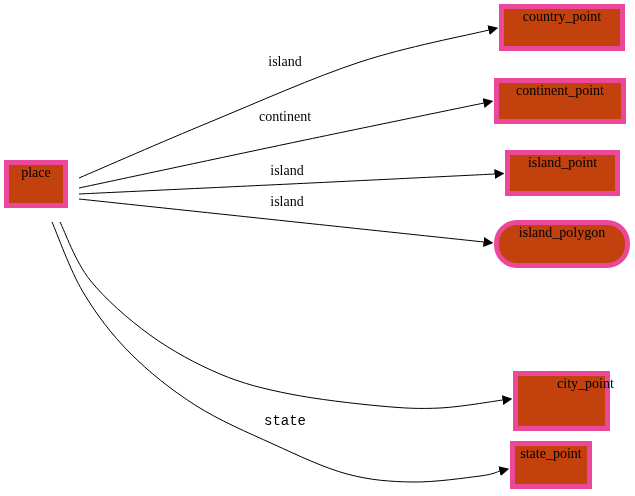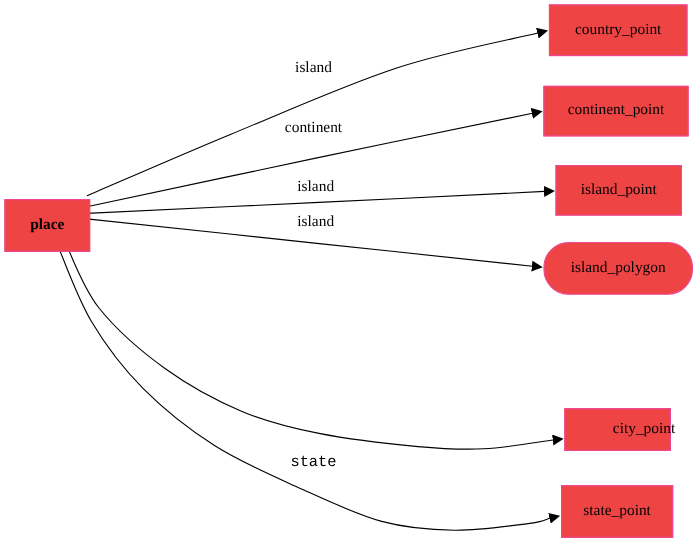--- a/index.html
+++ b/index.html
@@ -10,23 +10,23 @@
     font-family:"Liberation Serif","DejaVu Serif",serif;
     color:#000000;
     overflow:hidden;
   }
   .edges{position:absolute;left:0;top:0;}
   .edge-path{stroke:#000000;stroke-width:1;fill:none;}
   .arrowhead{fill:#000000;}
   .node{
     position:absolute;
     box-sizing:border-box;
-    border:1px solid #ec4899;
-    background:#ef4444;
-    display:flex;align-items:center;justify-content:center;
+    border:5px solid #ec4899;
+    background:#c2410c;
+    display:flex;align-items:flex-start;justify-content:center;
     font-size:14px;
     white-space:nowrap;
   }
   .edge-label{
     position:absolute;
     transform:translateX(-50%);
     font-size:14px;
     line-height:20px;
     text-align:center;
     white-space:pre-line;
@@ -46,39 +46,39 @@
     <g id="edge-paths">
         <path class="edge-path" d="M79,178 C100.8,168.7 163.2,141.3 210,122 C256.8,102.7 313.5,77.3 360,62 C406.5,46.7 467.5,35.3 489,30" marker-end="url(#arrowhead)"></path>
         <path class="edge-path" d="M79,188 C113.5,180.7 218.5,158.2 286,144 C353.5,129.8 451.0,109.8 484,103" marker-end="url(#arrowhead)"></path>
         <path class="edge-path" d="M79,194 C114.2,192.3 220.7,187.3 290,184 C359.3,180.7 460.8,175.7 495,174" marker-end="url(#arrowhead)"></path>
         <path class="edge-path" d="M79,199 C113.5,202.7 218.5,213.8 286,221 C353.5,228.2 451.0,238.5 484,242" marker-end="url(#arrowhead)"></path>
         <path class="edge-path" d="M60,222 C65.0,231.7 75.0,261.2 90,280 C105.0,298.8 128.3,319.3 150,335 C171.7,350.7 196.7,364.2 220,374 C243.3,383.8 263.3,388.7 290,394 C316.7,399.3 355.0,403.7 380,406 C405.0,408.3 419.5,409.0 440,408 C460.5,407.0 492.5,401.3 503,400" marker-end="url(#arrowhead)"></path>
         <path class="edge-path" d="M52,222 C57.2,233.7 70.0,270.2 83,292 C96.0,313.8 111.3,334.2 130,353 C148.7,371.8 171.2,389.8 195,405 C218.8,420.2 247.7,432.5 273,444 C298.3,455.5 323.7,467.7 347,474 C370.3,480.3 390.8,481.7 413,482 C435.2,482.3 465.5,477.8 480,476 C494.5,474.2 496.7,471.8 500,471" marker-end="url(#arrowhead)"></path>
       </g>
   </svg>
 
-  <div class="node" style="left: 4px; top: 181px; width: 78px; height: 48px; font-weight: bold;">
+  <div class="node" style="left: 4px; top: 160px; width: 64px; height: 48px;">
     <span>place</span>
   </div>
   <div class="node" style="left: 499px; top: 4px; width: 126px; height: 47px;">
     <span>country_point</span>
   </div>
   <div class="node" style="left: 494px; top: 78px; width: 132px; height: 46px;">
     <span>continent_point</span>
   </div>
   <div class="node" style="left: 505px; top: 150px; width: 115px; height: 46px;">
     <span>island_point</span>
   </div>
   <div class="node" style="left: 494px; top: 220px; width: 136px; height: 48px; border-radius: 23px;">
     <span>island_polygon</span>
   </div>
-  <div class="node" style="left: 513px; top: 371px; width: 97px; height: 39px; padding-left: 48px;">
+  <div class="node" style="left: 513px; top: 371px; width: 97px; height: 60px; padding-left: 48px;">
     <span>city_point</span>
   </div>
-  <div class="node" style="left: 510px; top: 441px; width: 102px; height: 48px;">
+  <div class="node" style="left: 510px; top: 441px; width: 82px; height: 48px;">
     <span>state_point</span>
   </div>
 
   <div class="edge-label" style="left: 285px; top: 52px;">island</div>
   <div class="edge-label" style="left: 285px; top: 107px;">continent</div>
   <div class="edge-label" style="left: 287px; top: 161px;">island</div>
   <div class="edge-label" style="left: 287px; top: 192px;">island</div>
   <div class="edge-label" style="left: 285px; top: 411px; font-family: Liberation Mono, monospace;">state</div>
 
 </div>

